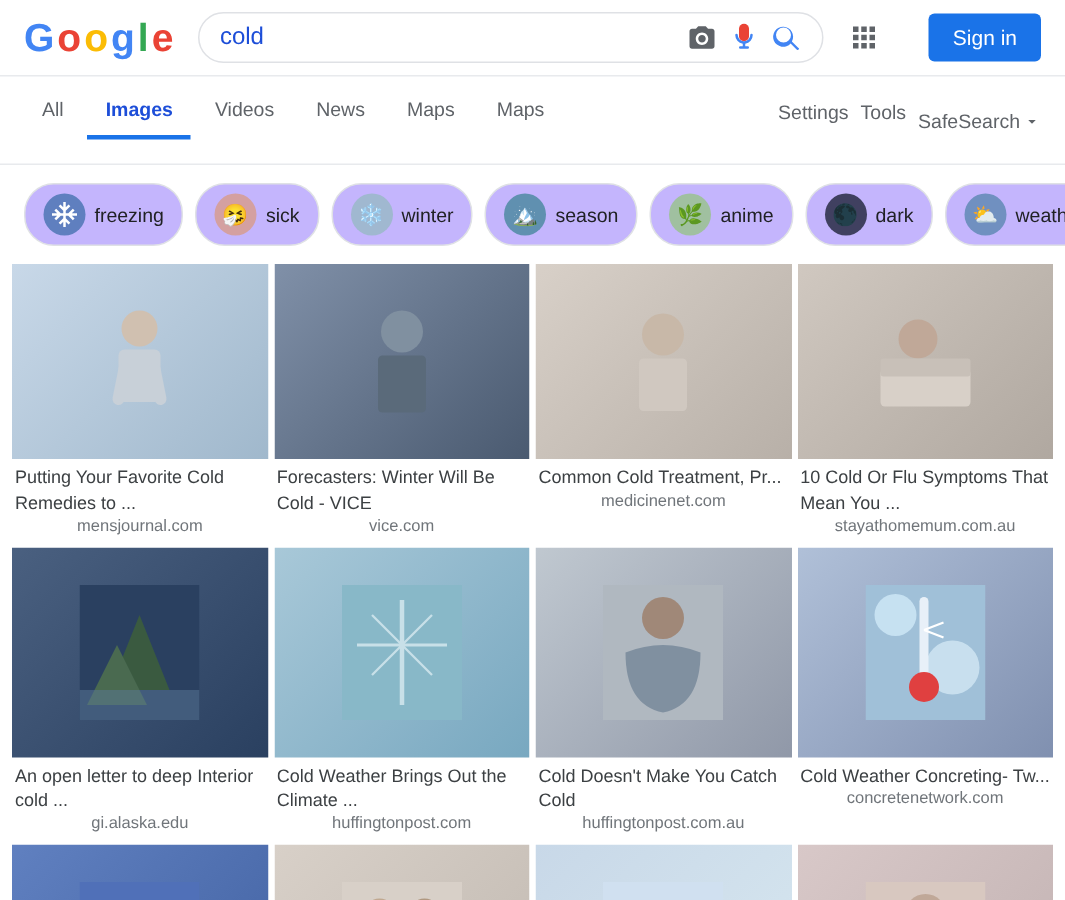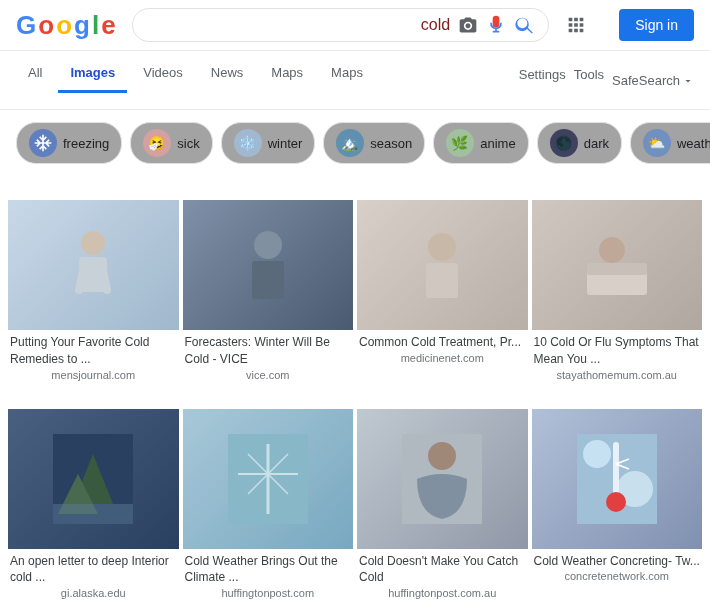--- a/index.html
+++ b/index.html
@@ -9,51 +9,51 @@
     .header { display: flex; align-items: center; padding: 8px 16px; gap: 16px; border-bottom: 1px solid #e8eaed; }
     .logo { display: flex; align-items: center; gap: 2px; font-size: 26px; font-weight: bold; cursor: pointer; }
     .logo-g { color: #4285F4; }
     .logo-o1 { color: #EA4335; }
     .logo-o2 { color: #FBBC05; }
     .logo-g2 { color: #4285F4; }
     .logo-l { color: #34A853; }
     .logo-e { color: #EA4335; }
 
     .search-bar { flex: 1; display: flex; align-items: center; border: 1px solid #dfe1e5; border-radius: 24px; padding: 6px 14px; gap: 8px; max-width: 480px; }
-    .search-input { flex: 1; border: none; outline: none; font-size: 16px; color: #7f1d1d; text-align: right; }
+    .search-input { flex: 1; border: none; outline: none; font-size: 16px; color: #1d4ed8; }
     .search-icon-group { display: flex; align-items: center; gap: 8px; }
     .icon-btn { background: none; border: none; cursor: pointer; display: flex; align-items: center; color: #5f6368; }
 
     .sign-in-btn { background: #1a73e8; color: #fff; border: none; border-radius: 4px; padding: 8px 16px; font-size: 14px; cursor: pointer; white-space: nowrap; }
     .apps-icon { color: #5f6368; cursor: pointer; margin-right: 8px; }
 
     
     .nav-tabs { display: flex; align-items: center; padding: 4px 16px 16px; border-bottom: 1px solid #e8eaed; gap: 4px; }
     .nav-tab { padding: 10px 12px; font-size: 13px; color: #5f6368; cursor: pointer; border-bottom: 3px solid transparent; text-decoration: none; }
     .nav-tab.active { color: #1d4ed8; border-bottom: 3px solid #1a73e8; font-weight: bold; }
     .nav-right { margin-left: auto; display: flex; gap: 8px; align-items: center; color: #5f6368; font-size: 13px; }
     .nav-right span { cursor: pointer; }
     .safesearch { display: flex; align-items: center; gap: 2px; cursor: pointer; margin-top: 13px; }
 
     
     .filter-chips { display: flex; align-items: center; padding: 12px 16px; gap: 8px; overflow-x: hidden; }
-    .chip { display: flex; align-items: center; gap: 6px; padding: 6px 12px; border-radius: 20px; border: 1px solid #dfe1e5; cursor: pointer; font-size: 13px; color: #202124; white-space: nowrap; background: #a3a3a3; }
+    .chip { display: flex; align-items: center; gap: 6px; padding: 6px 12px; border-radius: 20px; border: 1px solid #dfe1e5; cursor: pointer; font-size: 13px; color: #202124; white-space: nowrap; background: #c4b5fd; }
     .chip-avatar { width: 28px; height: 28px; border-radius: 50%; overflow: hidden; background: #e0e0e0; flex-shrink: 0; display: flex; align-items: center; justify-content: center; }
     .chip-avatar.freezing { background: #5f7fbf; }
     .chip-avatar.sick { background: #d4a0a0; }
     .chip-avatar.winter { background: #a0b8d0; }
     .chip-avatar.season { background: #6090b0; }
     .chip-avatar.anime { background: #a0c0a0; }
     .chip-avatar.dark { background: #404060; }
     .chip-avatar.weather { background: #7090c0; }
     .chip-avatar svg { width: 20px; height: 20px; }
 
     
     .image-grid { padding: 0 8px; }
-    .image-row { display: flex; gap: 4px; margin-bottom: 4px; margin-top: 24px; }
+    .image-row { display: flex; gap: 4px; margin-bottom: 4px; }
     .image-card { flex: 1; cursor: pointer; position: relative; overflow: hidden; }
     .image-thumb { width: 100%; background: #e8e8e8; display: flex; align-items: center; justify-content: center; overflow: hidden; }
     .image-thumb.h130 { height: 130px; }
     .image-thumb.h140 { height: 140px; }
     .image-thumb.h150 { height: 150px; }
     .image-info { padding: 4px 2px; }
     .image-title { font-size: 12px; color: #3c4043; line-height: 1.4; overflow: hidden; text-overflow: ellipsis; display: -webkit-box; -webkit-line-clamp: 2; -webkit-box-orient: vertical; }
     .image-source { font-size: 11px; color: #70757a; margin-top: 1px; text-align: center; }
 
     

